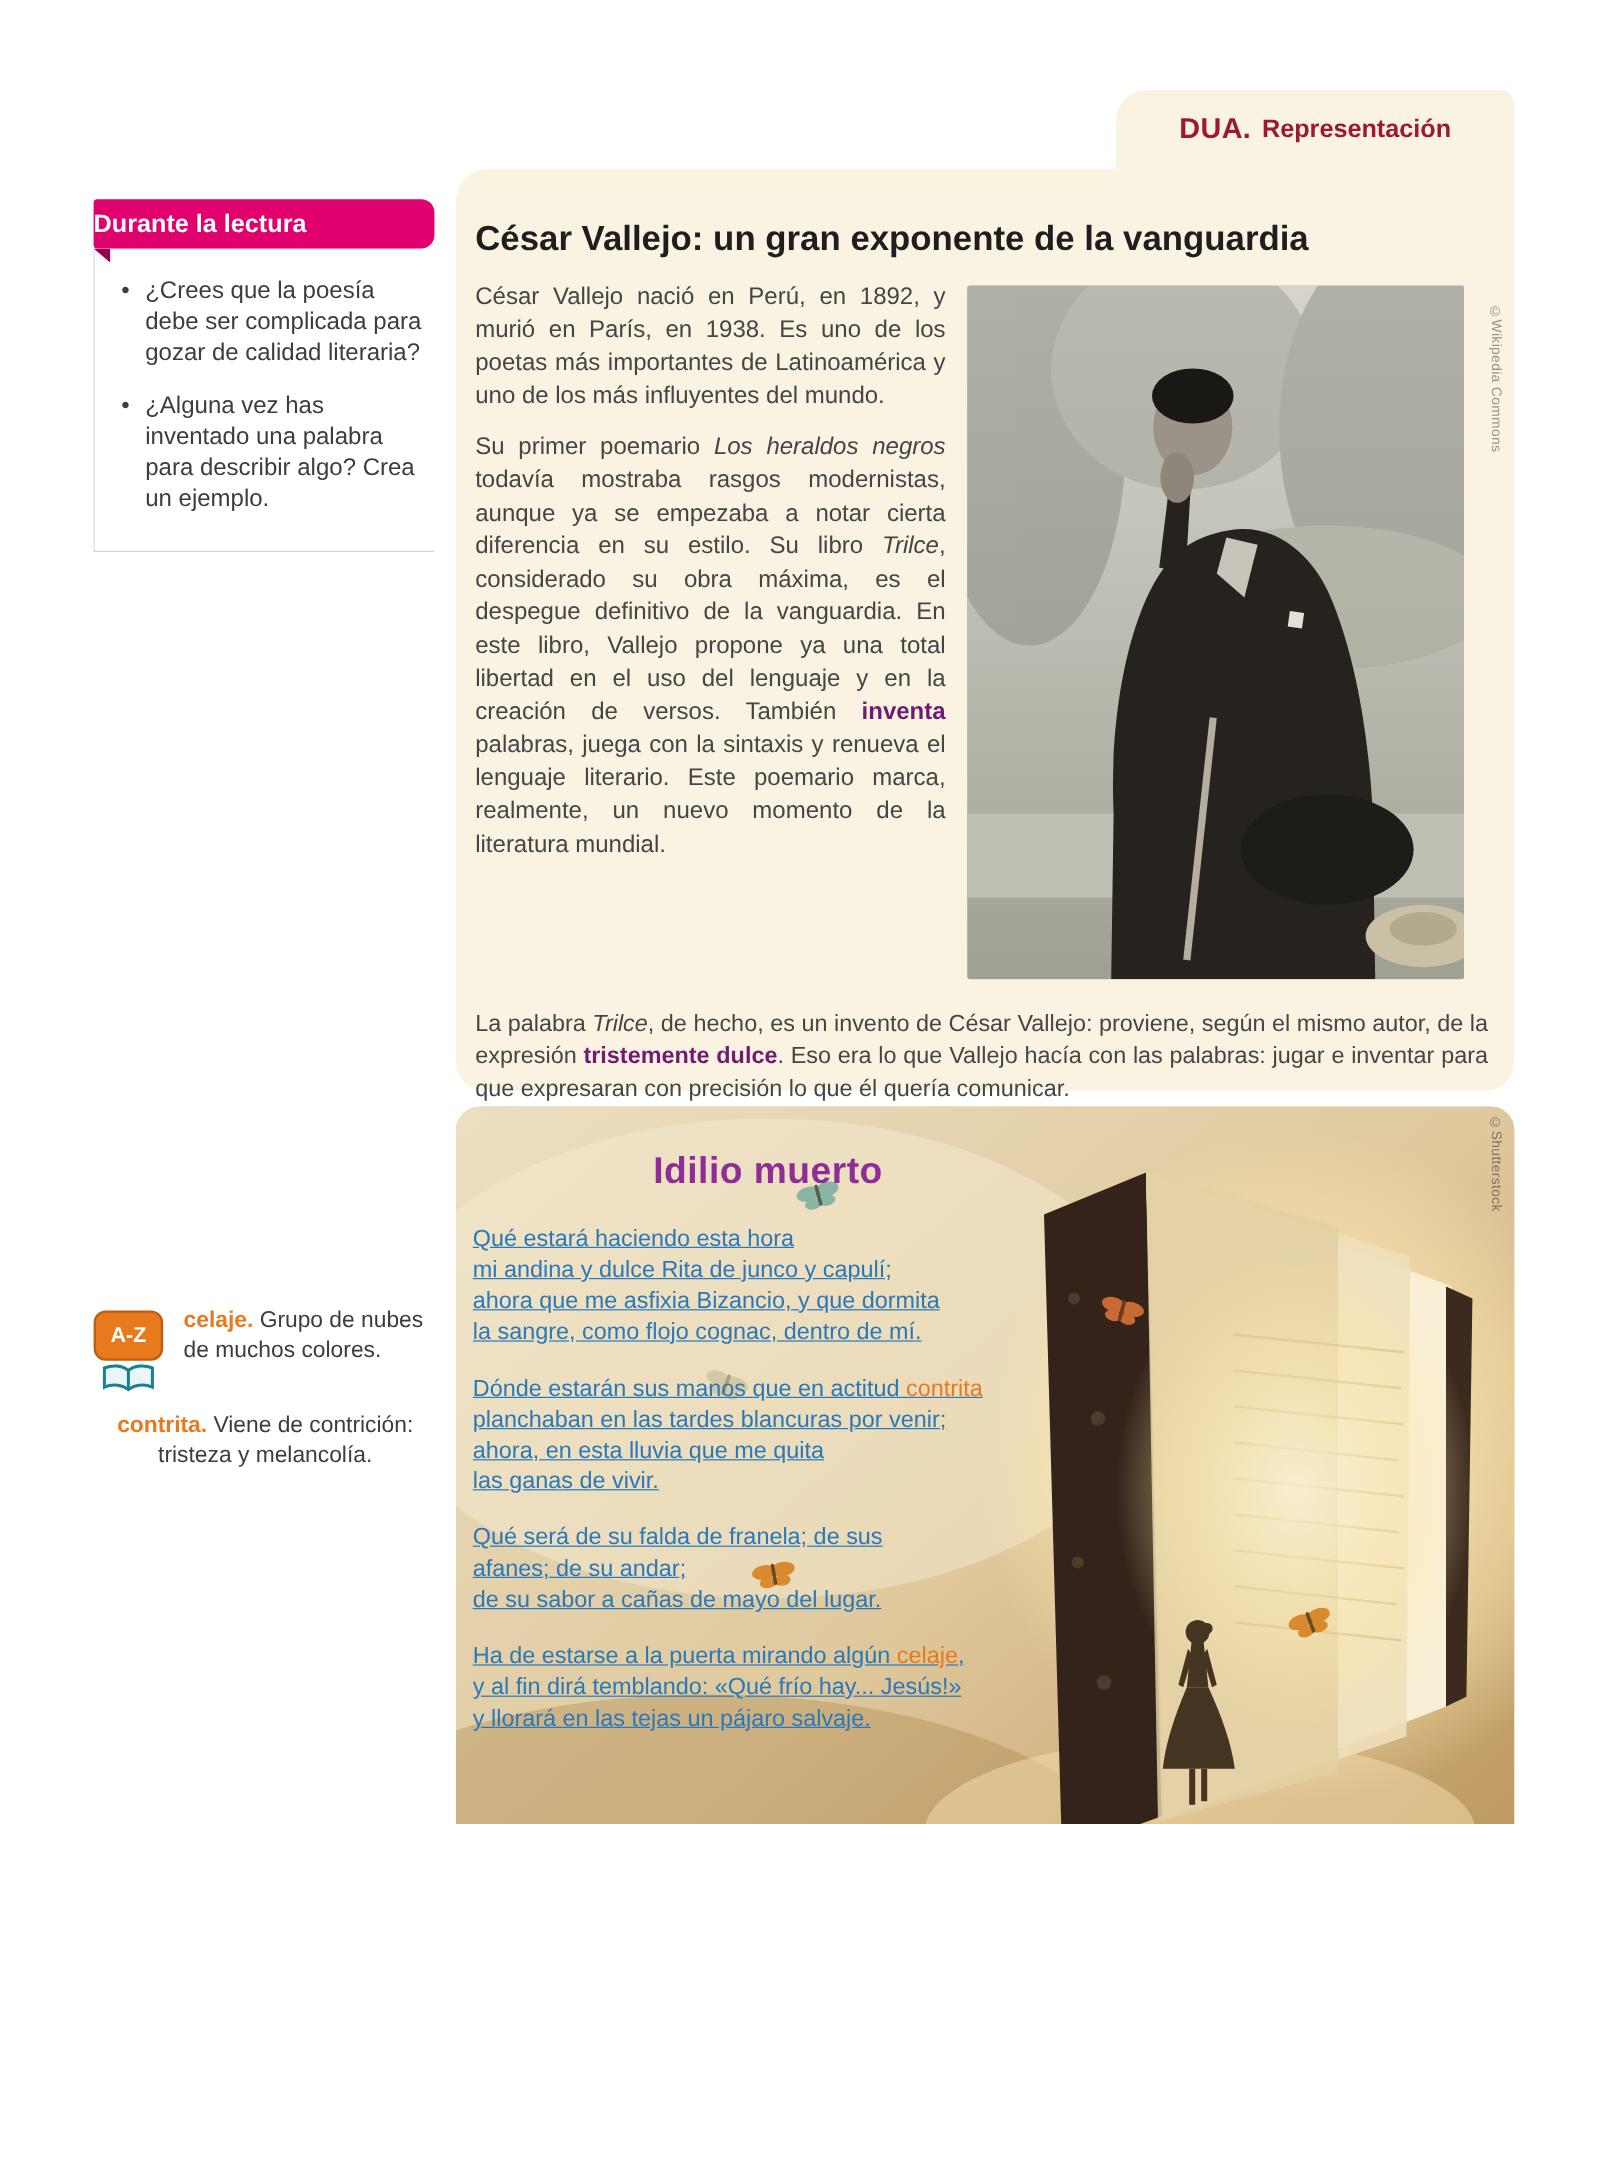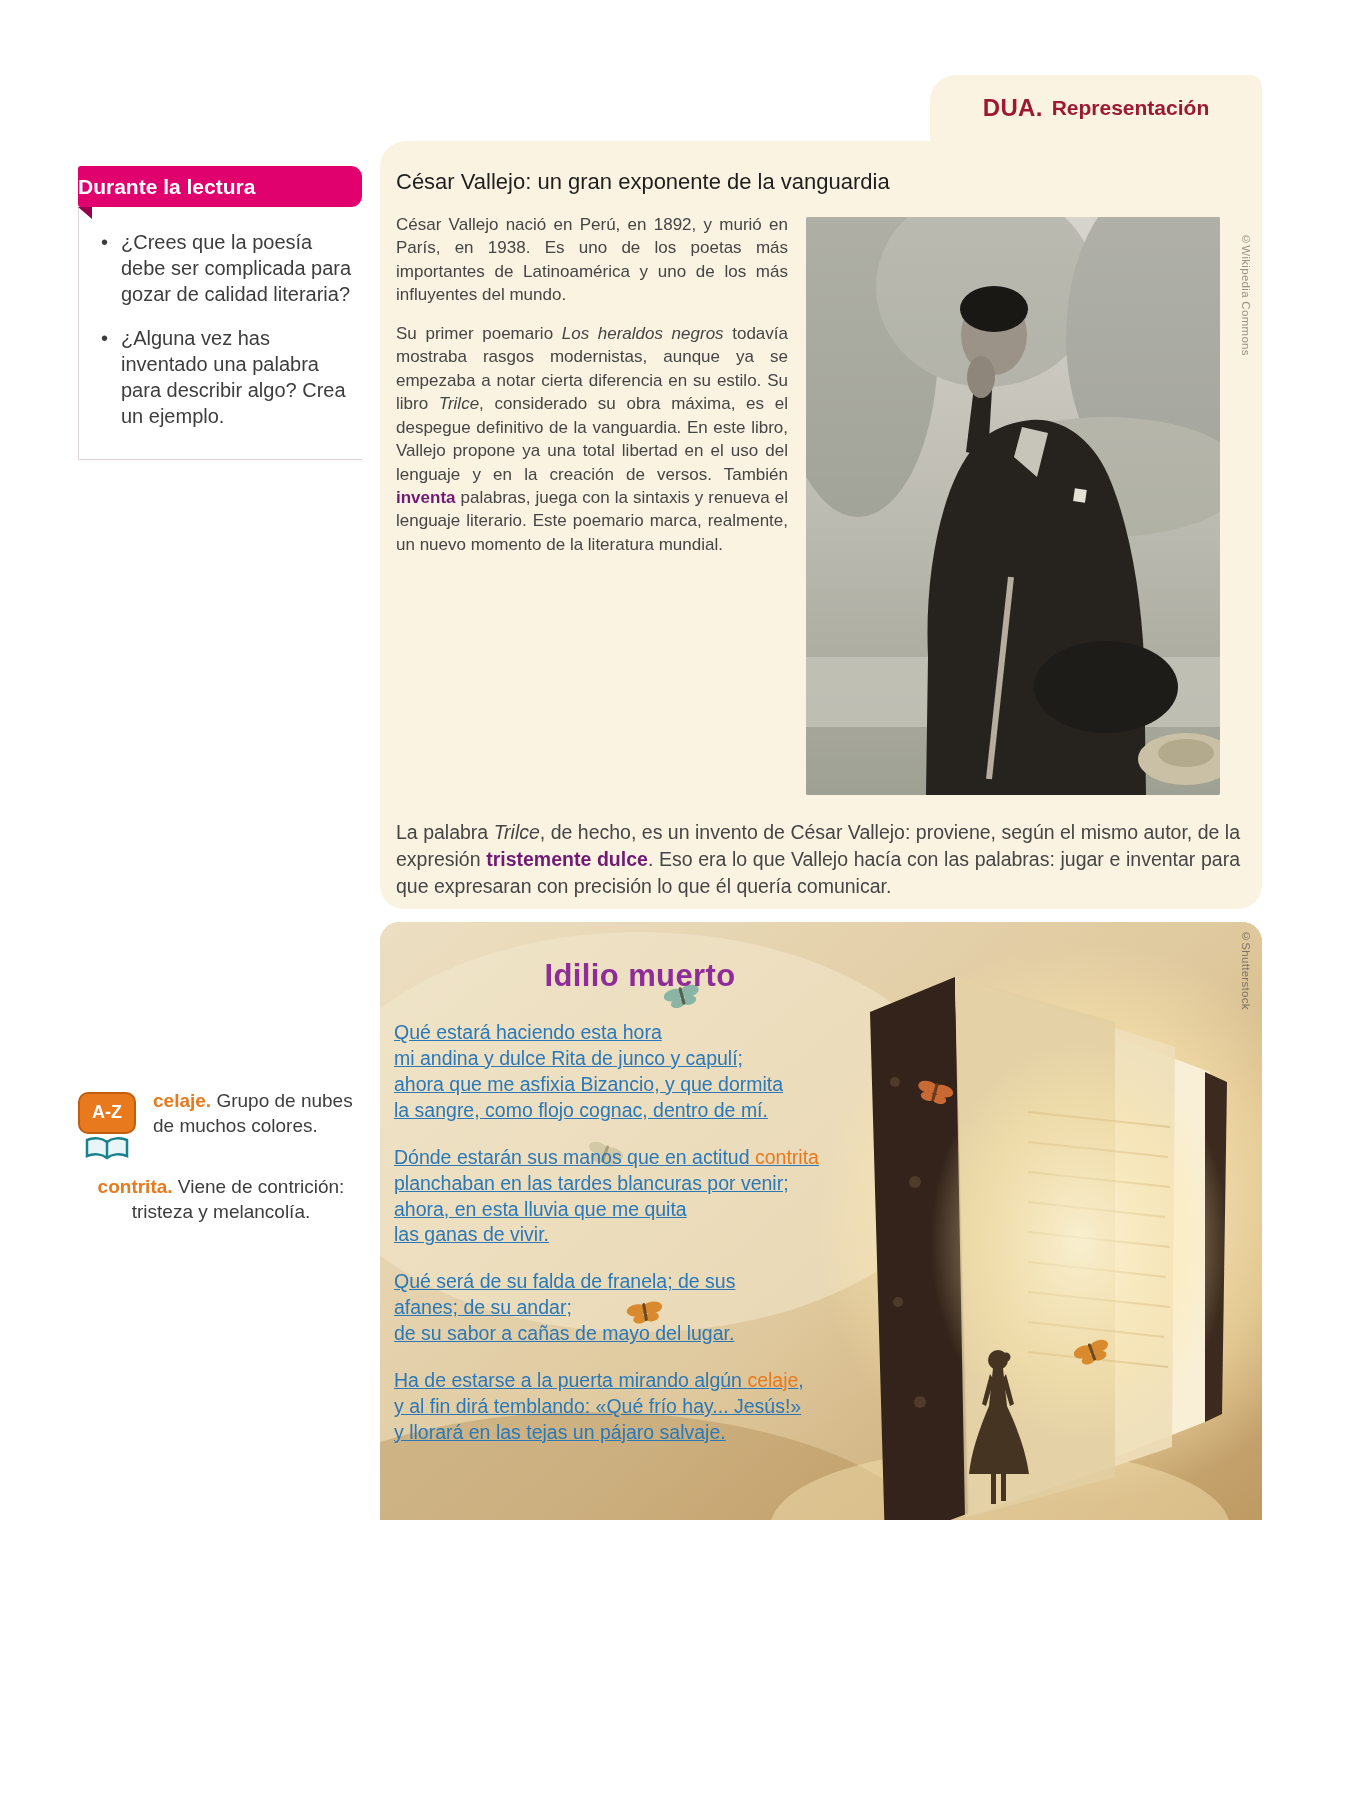--- a/index.html
+++ b/index.html
@@ -64,28 +64,28 @@
   
   .article-panel {
     position: absolute;
     left: 380px; top: 141px;
     width: 882px; height: 768px;
     background: var(--panel-cream, #faf3e2);
     border-radius: 26px 0 24px 24px;
     padding: 24px 22px 0 16px;
   }
   .article-title {
-    margin: 4px 0 18px 0;
-    font-size: 22px; font-weight: 400;
+    margin: 18px 0 18px 0;
+    font-size: 29px; font-weight: 700;
     color: #1e1e1e;
   }
   .article-body { position: relative; height: 592px; }
   .article-col {
     width: 392px;
-    font-size: 17px; line-height: 1.38;
+    font-size: 20px; line-height: 1.38;
     color: var(--text-dark, #454545);
     text-align: justify;
   }
   .article-col p { margin: 0 0 15px 0; }
   .photo {
     position: absolute; left: 410px; top: 4px;
     width: 414px; height: 578px;
     margin: 0; overflow: hidden;
     border-radius: 2px;
     background: #b9b9b1;

